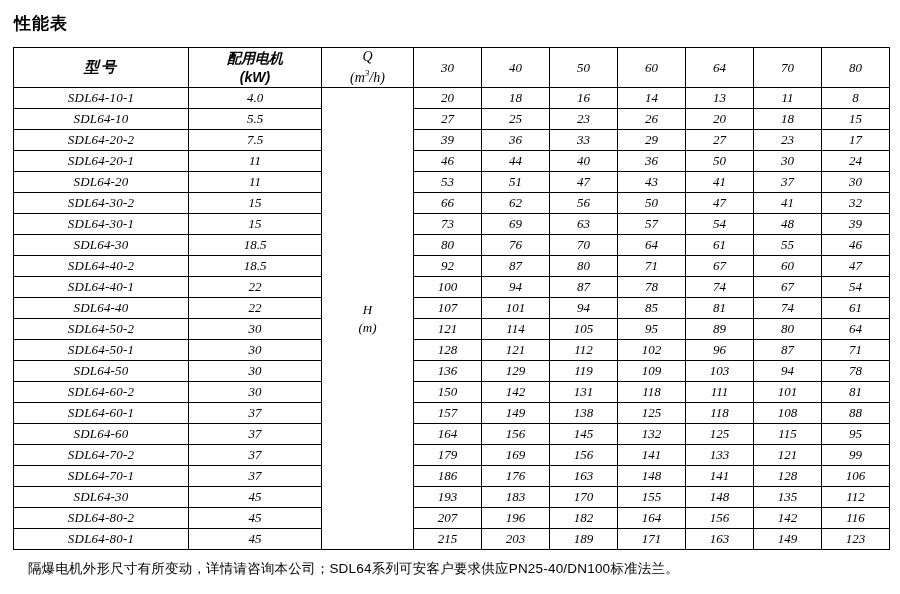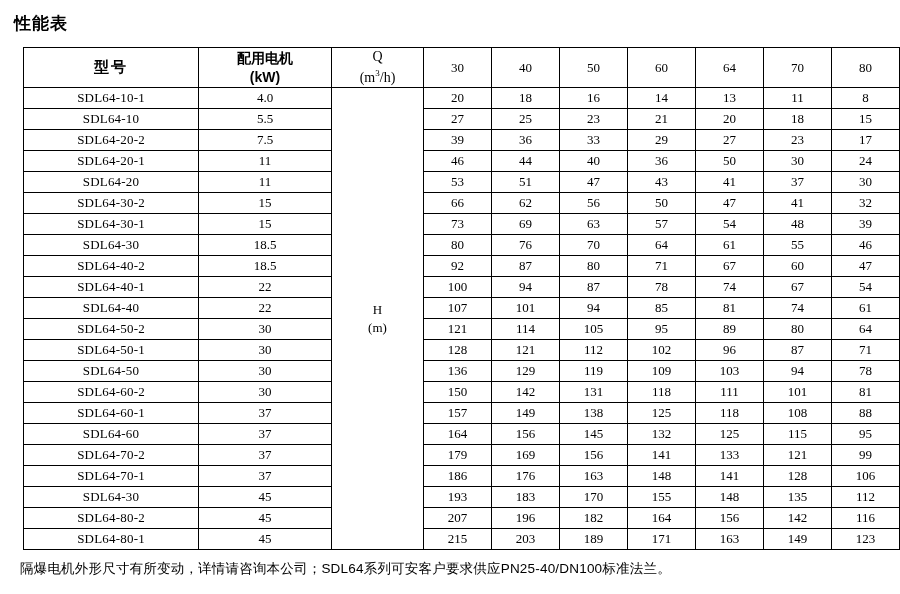--- a/index.html
+++ b/index.html
@@ -24,22 +24,23 @@
   .doc-title {
     font-family: "Liberation Sans", sans-serif;
     font-weight: bold;
     font-size: 17px;
     letter-spacing: 1px;
     margin: 2px 0 12px 2px;
   }
   table.perf {
     border-collapse: collapse;
     width: 876px;
-    margin-left: 11px;
+    margin-left: 1px;
     table-layout: fixed;
+    font-style: italic;
   }
   table.perf td, table.perf th {
     border: 1px solid #000000;
     text-align: center;
     vertical-align: middle;
     font-size: 13px;
     padding: 0;
     height: 20px;
     font-weight: normal;
   }
@@ -82,21 +83,21 @@
     font-size: 14px;
     line-height: 1.35;
   }
   td.val {
     font-size: 14px;
   }
   .footnote {
     font-family: "Liberation Sans", sans-serif;
     font-size: 13.5px;
     margin-top: 10px;
-    margin-left: 8px;
+    margin-left: 16px;
     letter-spacing: 0.2px;
   }
   sup { font-size: 9px; vertical-align: super; }
 </style>
 </head>
 <body>
 
 <div class="page">
 
   <div class="doc-title">性能表</div>
@@ -151,21 +152,21 @@
           <td class="val">13</td>
           <td class="val">11</td>
           <td class="val">8</td>
         </tr>
         <tr>
           <td class="model-cell">SDL64-10</td>
           <td class="motor-cell">5.5</td>
           <td class="val">27</td>
           <td class="val">25</td>
           <td class="val">23</td>
-          <td class="val">21</td>
+          <td class="val">26</td>
           <td class="val">20</td>
           <td class="val">18</td>
           <td class="val">15</td>
         </tr>
         <tr>
           <td class="model-cell">SDL64-20-2</td>
           <td class="motor-cell">7.5</td>
           <td class="val">39</td>
           <td class="val">36</td>
           <td class="val">33</td>

